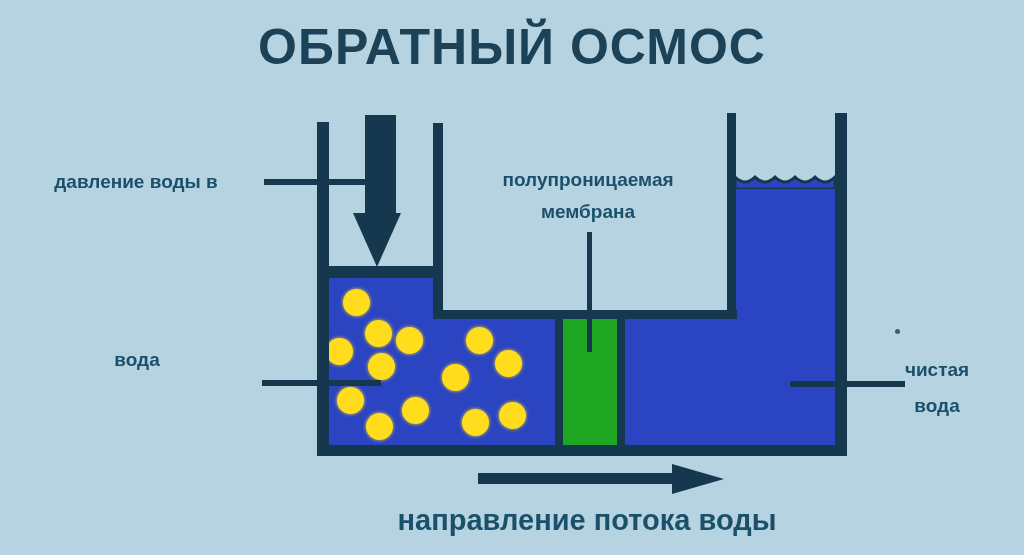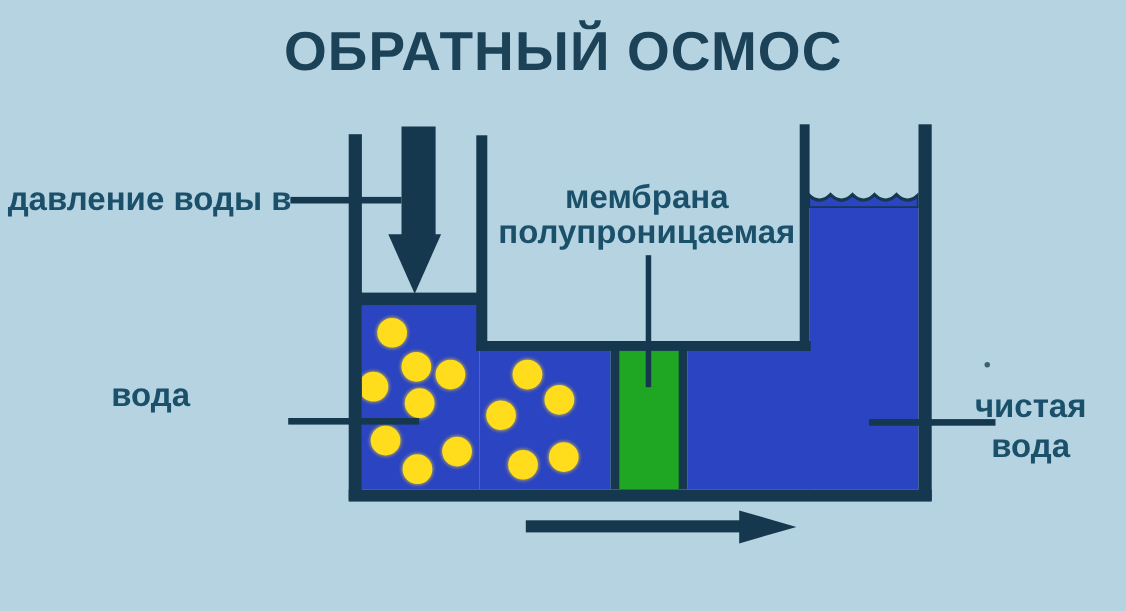--- a/index.html
+++ b/index.html
@@ -20,21 +20,21 @@
   }
   .abs{position:absolute;}
   .navy{background:var(--navy);}
   .water{background:var(--water);}
   .title{
     left:0;top:18px;width:1024px;text-align:center;
     font-size:50px;font-weight:bold;letter-spacing:1px;color:var(--title);
   }
   .lbl{
     text-align:center;font-weight:bold;color:var(--label);
-    font-size:30px;line-height:36px;
+    font-size:19px;line-height:36px;
   }
   .flow-lbl{font-size:29px;}
   .dot{
     position:absolute;width:27px;height:27px;border-radius:50%;
     background:var(--yellow);box-shadow:0 0 3px 1px rgba(255,221,28,.55);
   }
   
   .down-head{
     width:0;height:0;
     border-left:24px solid transparent;border-right:24px solid transparent;
@@ -97,31 +97,32 @@
   <div class="abs navy" style="left:264px;top:179px;width:101px;height:6px;"></div>
   <div class="abs navy" style="left:587px;top:232px;width:5px;height:120px;"></div>
   <div class="abs navy" style="left:262px;top:380px;width:119px;height:6px;"></div>
   <div class="abs navy" style="left:790px;top:381px;width:115px;height:6px;"></div>
 
   <div class="abs lbl" style="left:0;top:164px;width:272px;">
     <div>давление воды в</div>
   </div>
 
   <div class="abs lbl" style="left:448px;top:164px;width:280px;line-height:32px;">
+    <div>полупроницаемая</div>
     <div>мембрана</div>
-    <div>полупроницаемая</div>
   </div>
 
   <div class="abs lbl" style="left:0;top:342px;width:274px;">
     <div>вода</div>
   </div>
 
   <div class="abs lbl" style="left:874px;top:352px;width:126px;">
     <div>чистая</div>
     <div>вода</div>
   </div>
 
   <div class="abs navy" style="left:478px;top:473px;width:196px;height:11px;"></div>
   <div class="abs right-head" style="left:672px;top:464px;"></div>
+  <div class="abs lbl flow-lbl" style="left:382px;top:502px;width:410px;">направление потока воды</div>
 
   <div class="abs stray" style="left:895px;top:329px;"></div>
 
 </div>
 
 </body></html>

